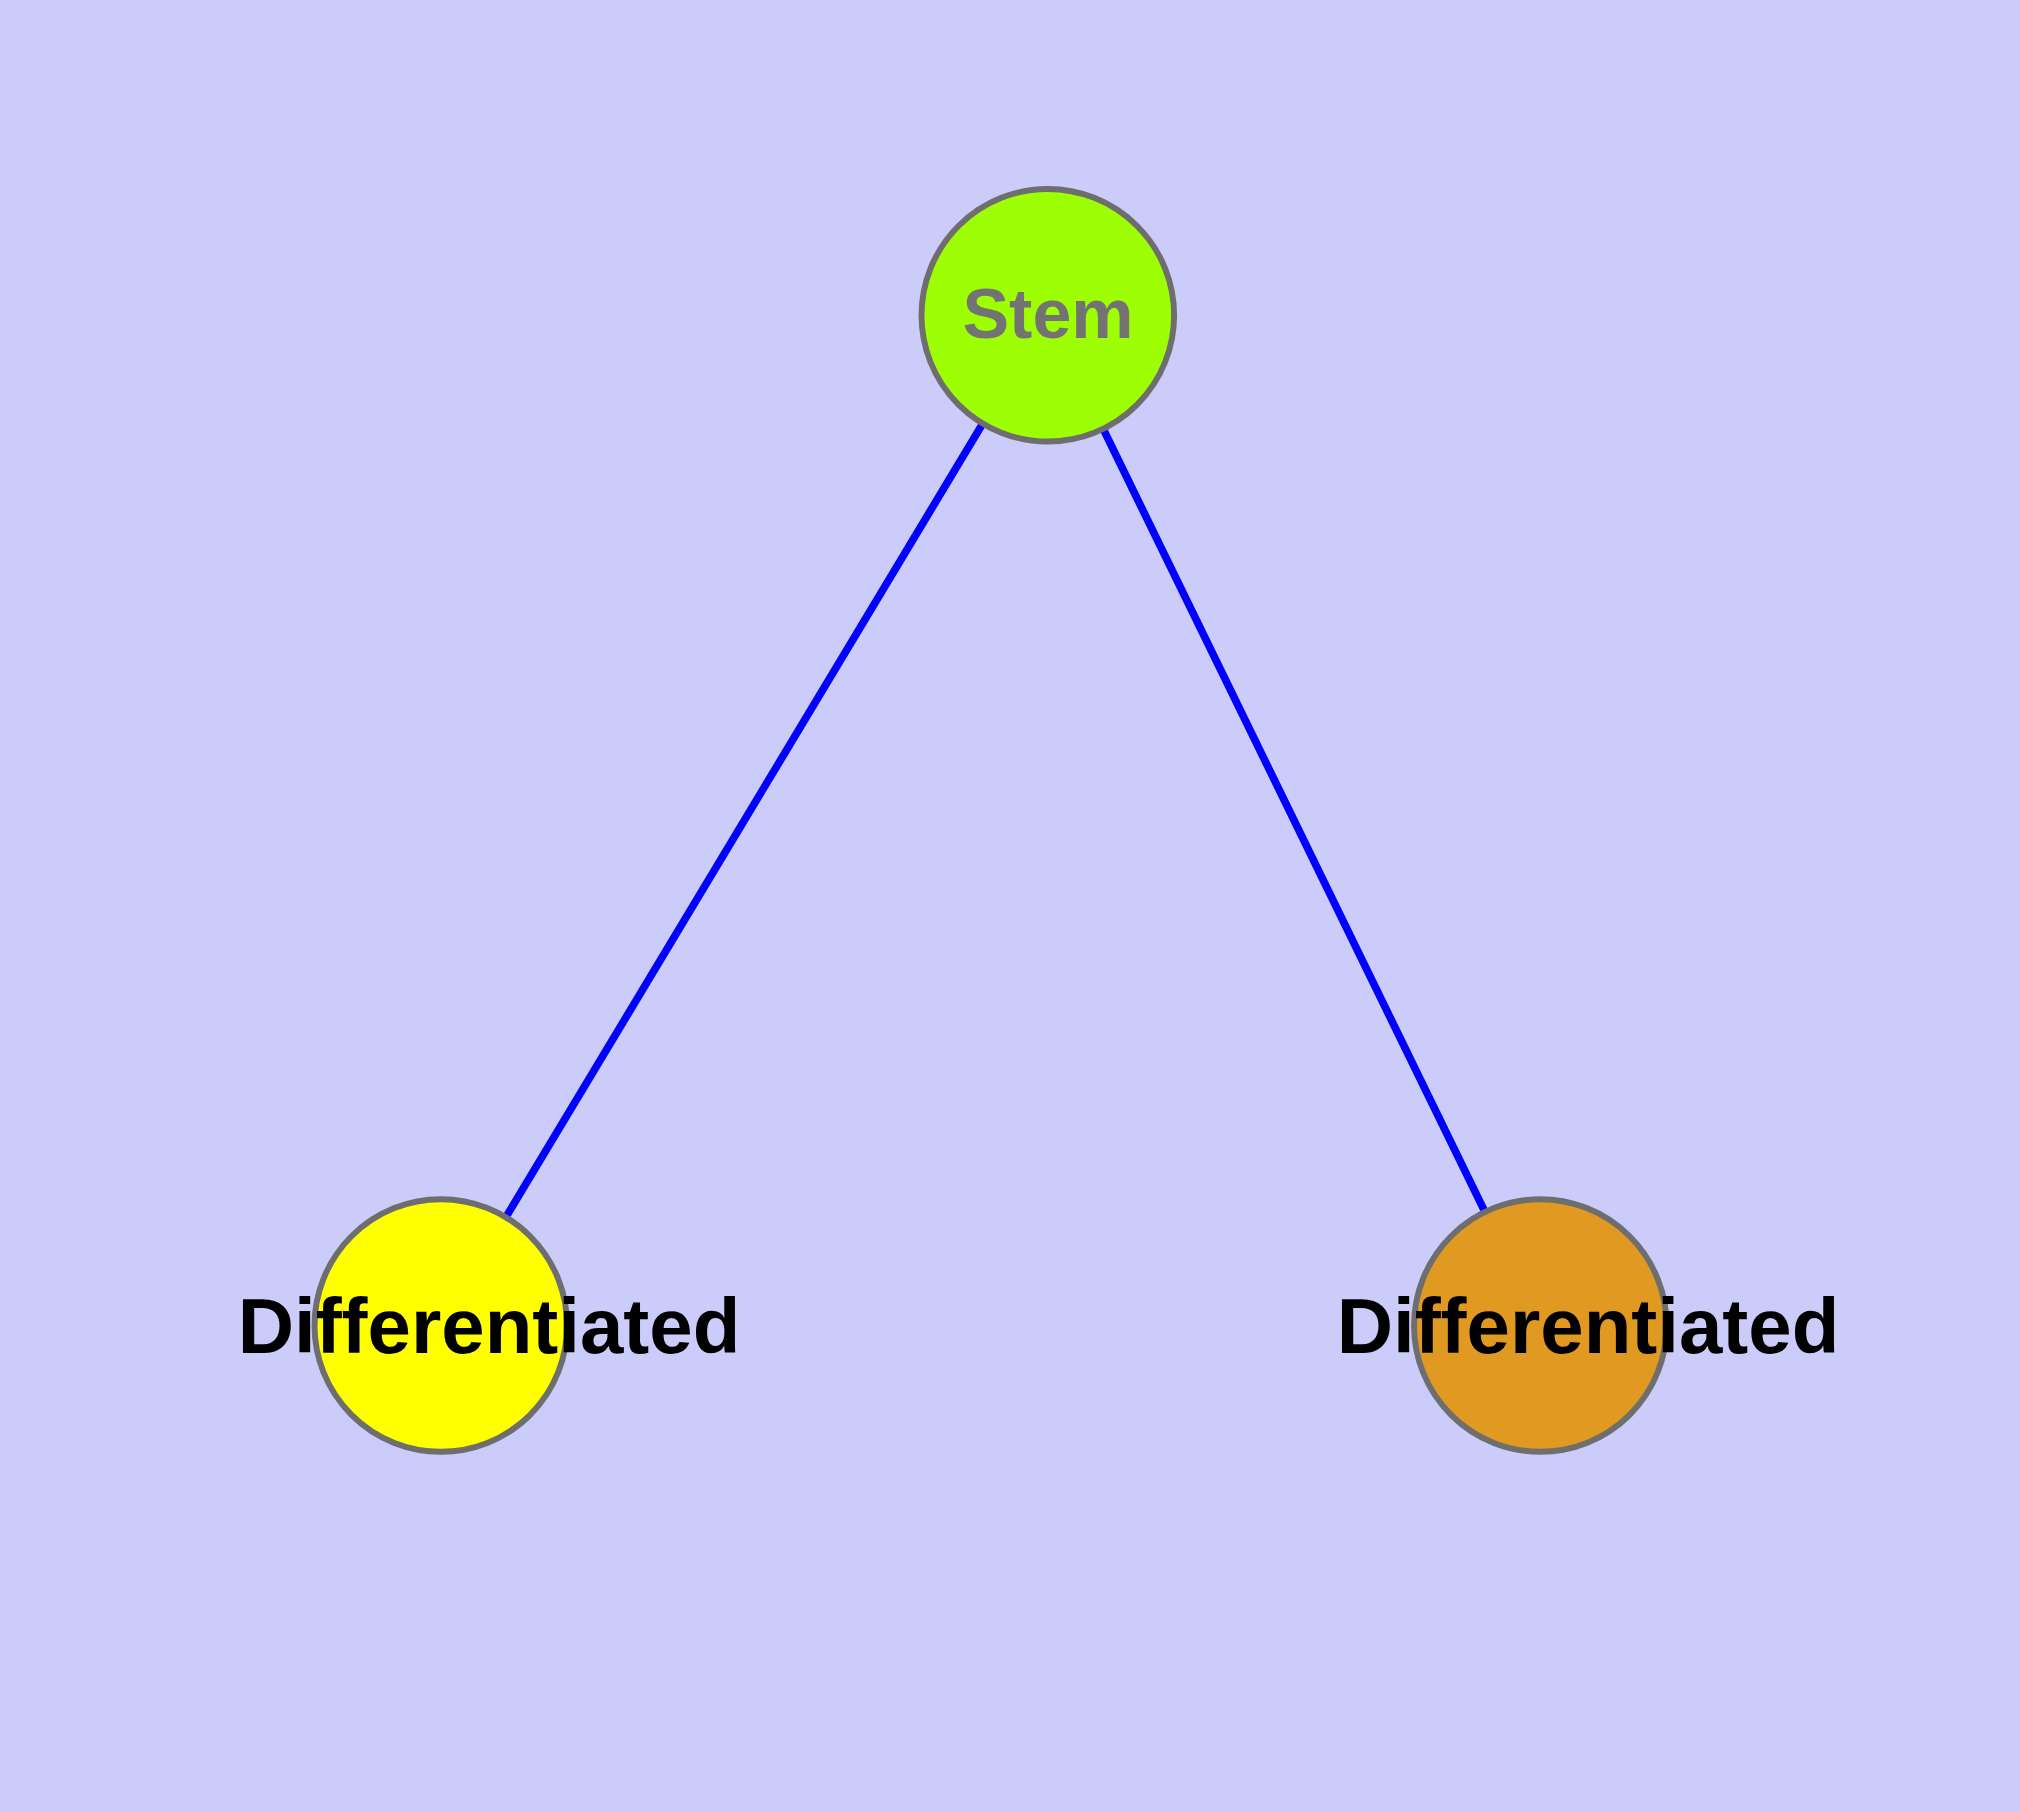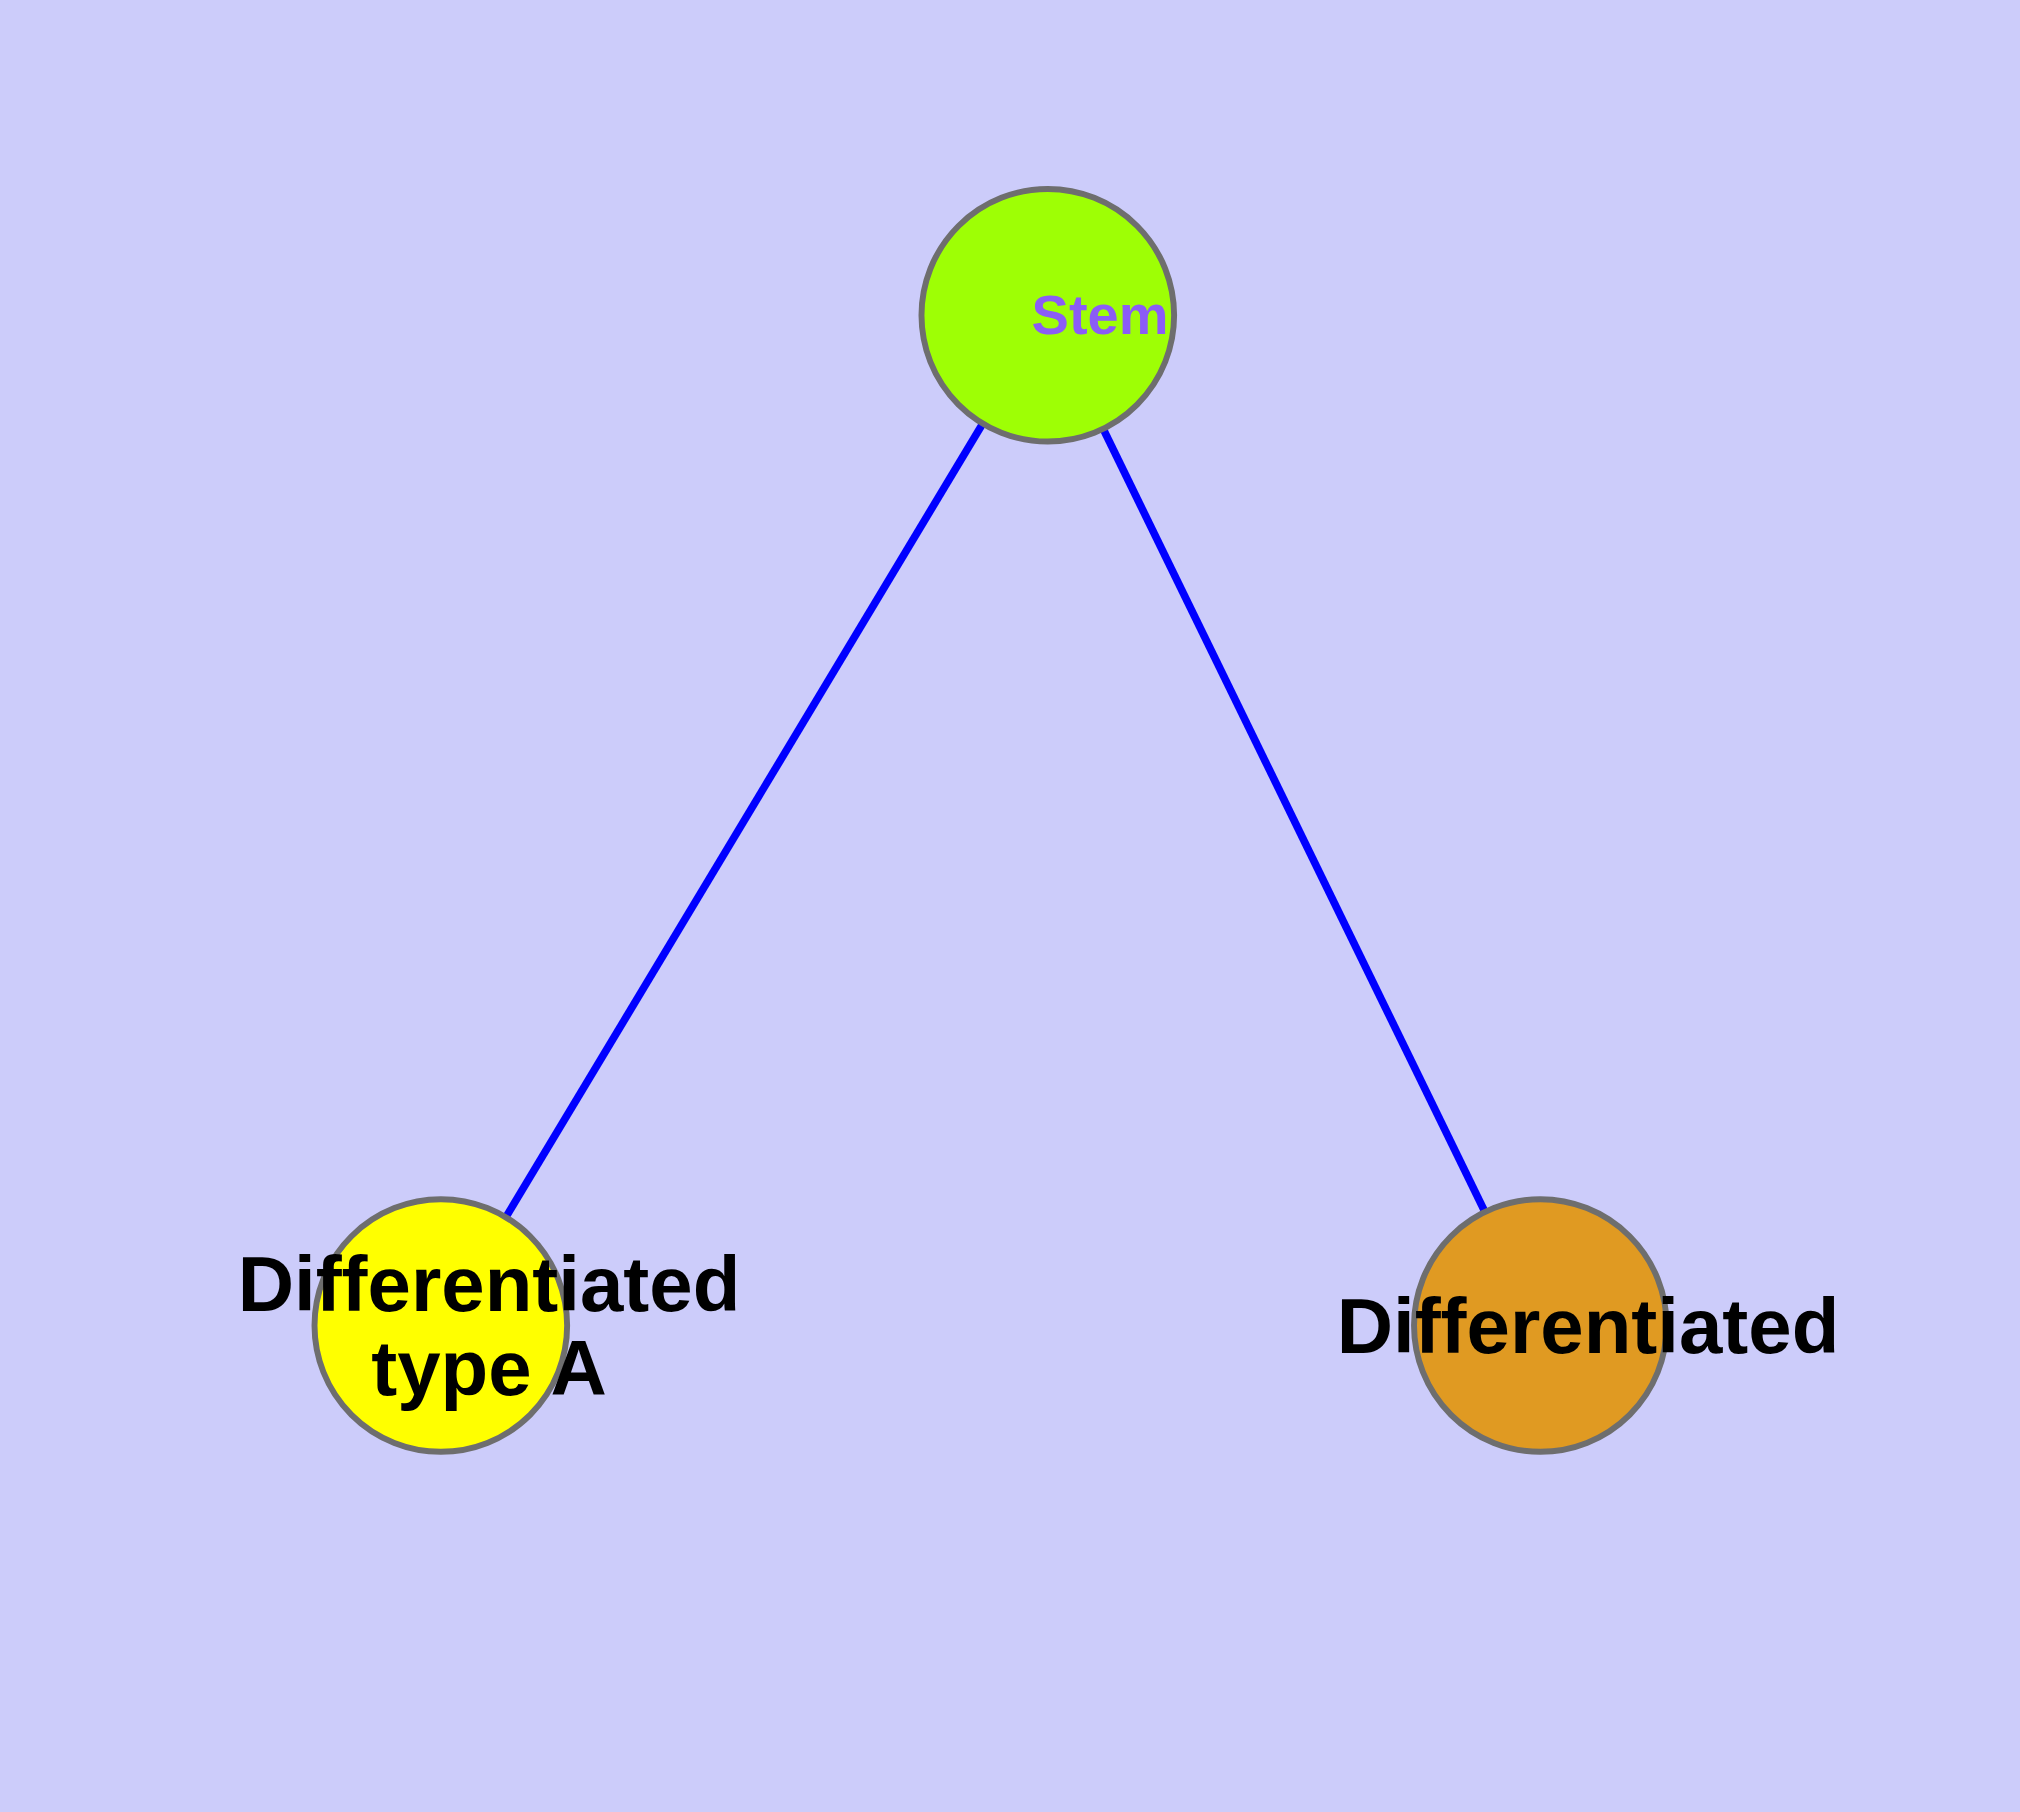--- a/index.html
+++ b/index.html
@@ -57,19 +57,19 @@
         <line x1="1236" y1="372" x2="1817" y2="1564" stroke="#0000ff" stroke-width="9" stroke-linecap="butt"></line>
       </g>
     <g id="nodes-group">
         <circle cx="1236" cy="372" r="149" fill="#9eff05" stroke="#6e6e6e" stroke-width="7"></circle>
         <circle cx="520" cy="1564" r="149" fill="#ffff00" stroke="#6e6e6e" stroke-width="7"></circle>
         <circle cx="1817" cy="1564" r="149" fill="#e09a22" stroke="#6e6e6e" stroke-width="7"></circle>
       </g>
   </svg>
 
   <div id="labels-layer">
-      <div class="node-label small" style="left: 1100px; top: 315px; font-size: 56px; color: #8b5cf6;"><div>Stem</div></div>
-      <div class="node-label big" style="left: 441px; top: 1326px; font-size: 78px; color: rgb(0, 0, 0);"><div>Differentiated</div><div>type A</div></div>
+      <div class="node-label small" style="left: 1048px; top: 315px; font-size: 70px; color: #737373;"><div>Stem</div></div>
+      <div class="node-label big" style="left: 441px; top: 1326px; font-size: 78px; color: rgb(0, 0, 0);"><div>Differentiated</div></div>
       <div class="node-label big" style="left: 1540px; top: 1326px; font-size: 78px; color: rgb(0, 0, 0);"><div>Differentiated</div></div>
     </div>
 
 </div>
 
 
 </body></html>

